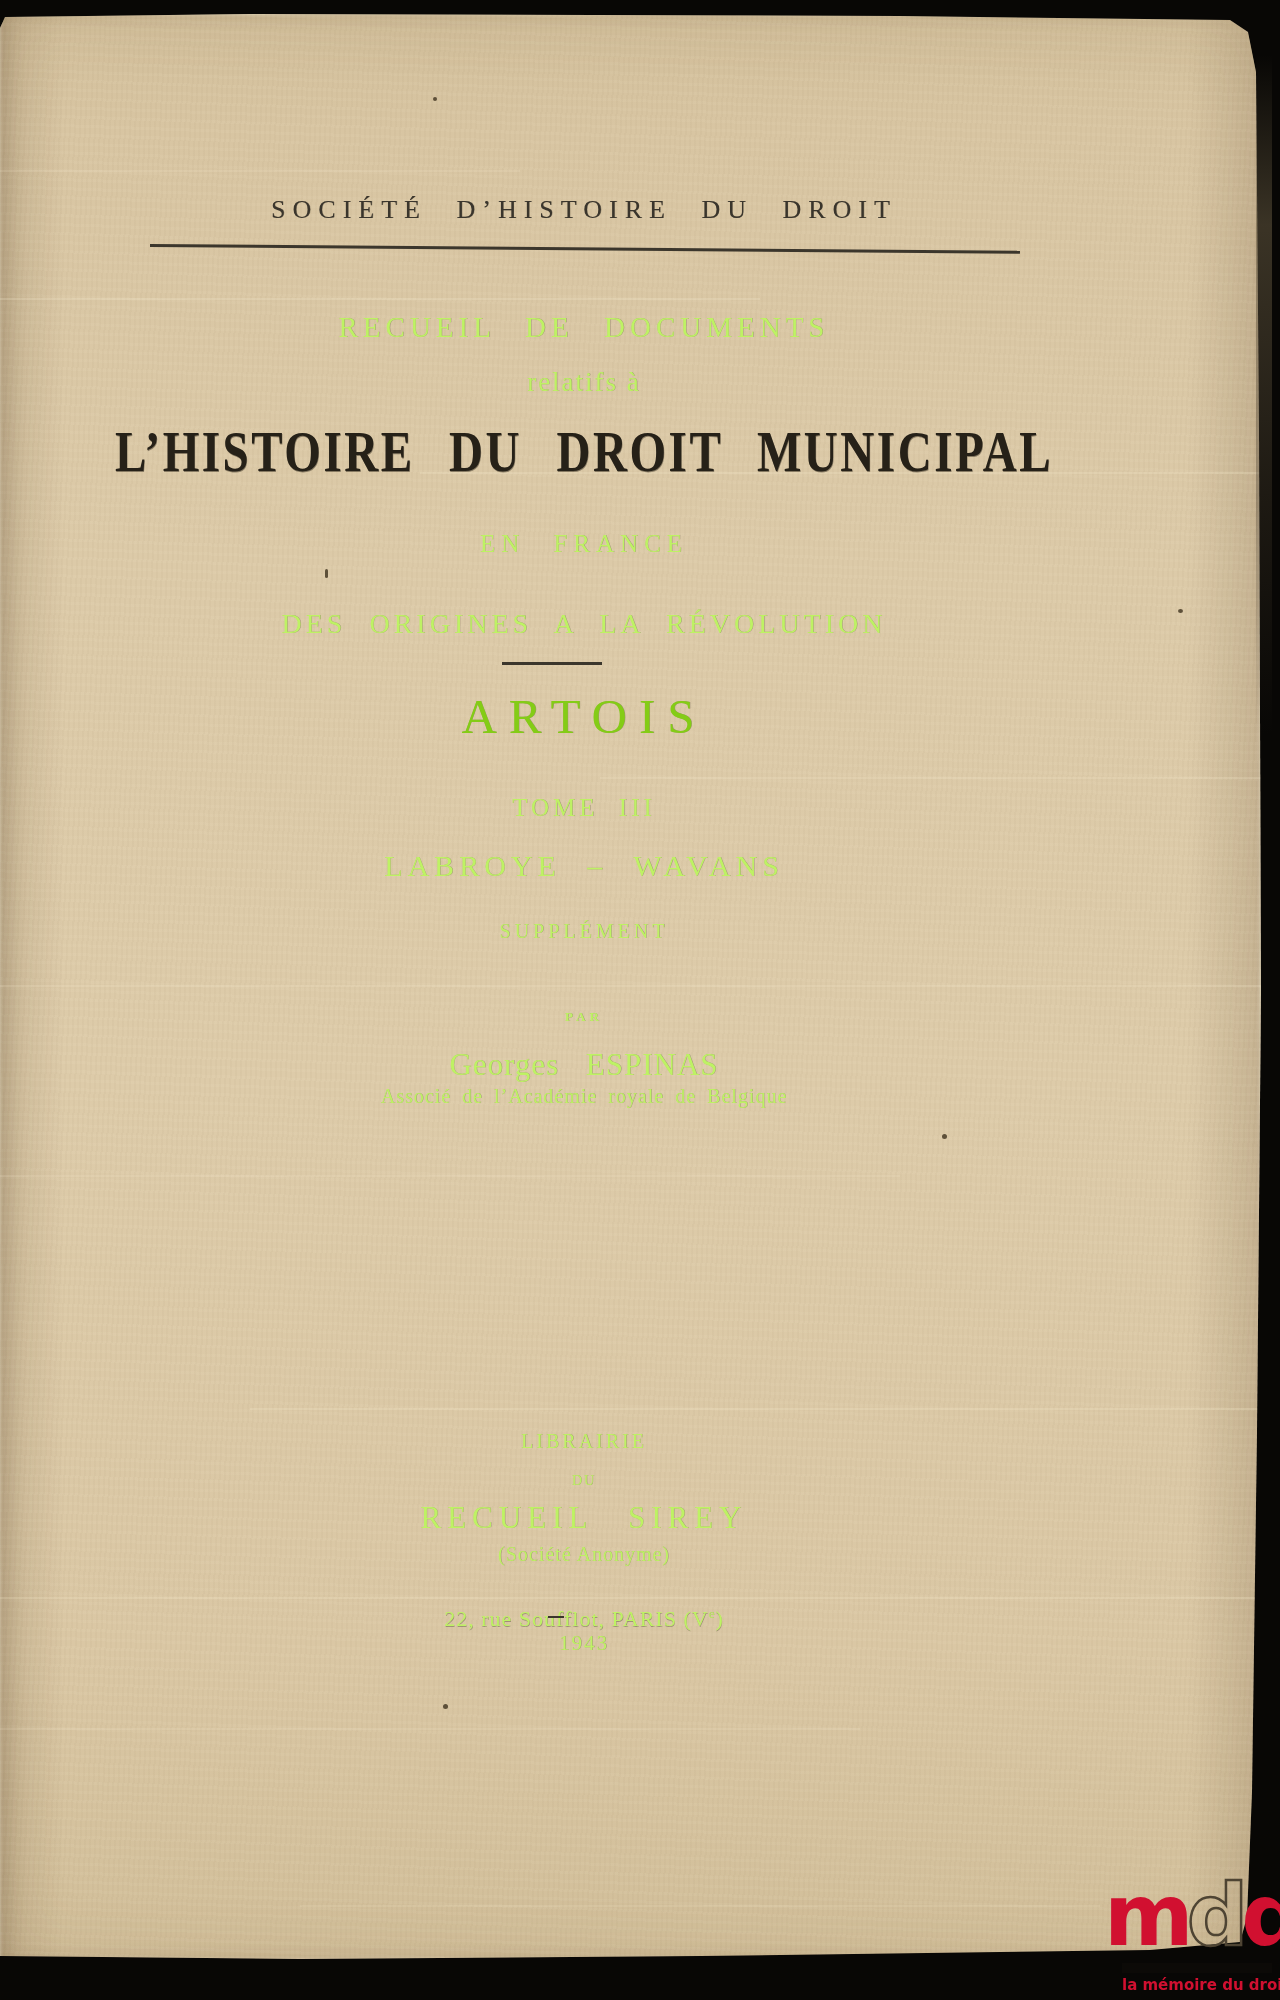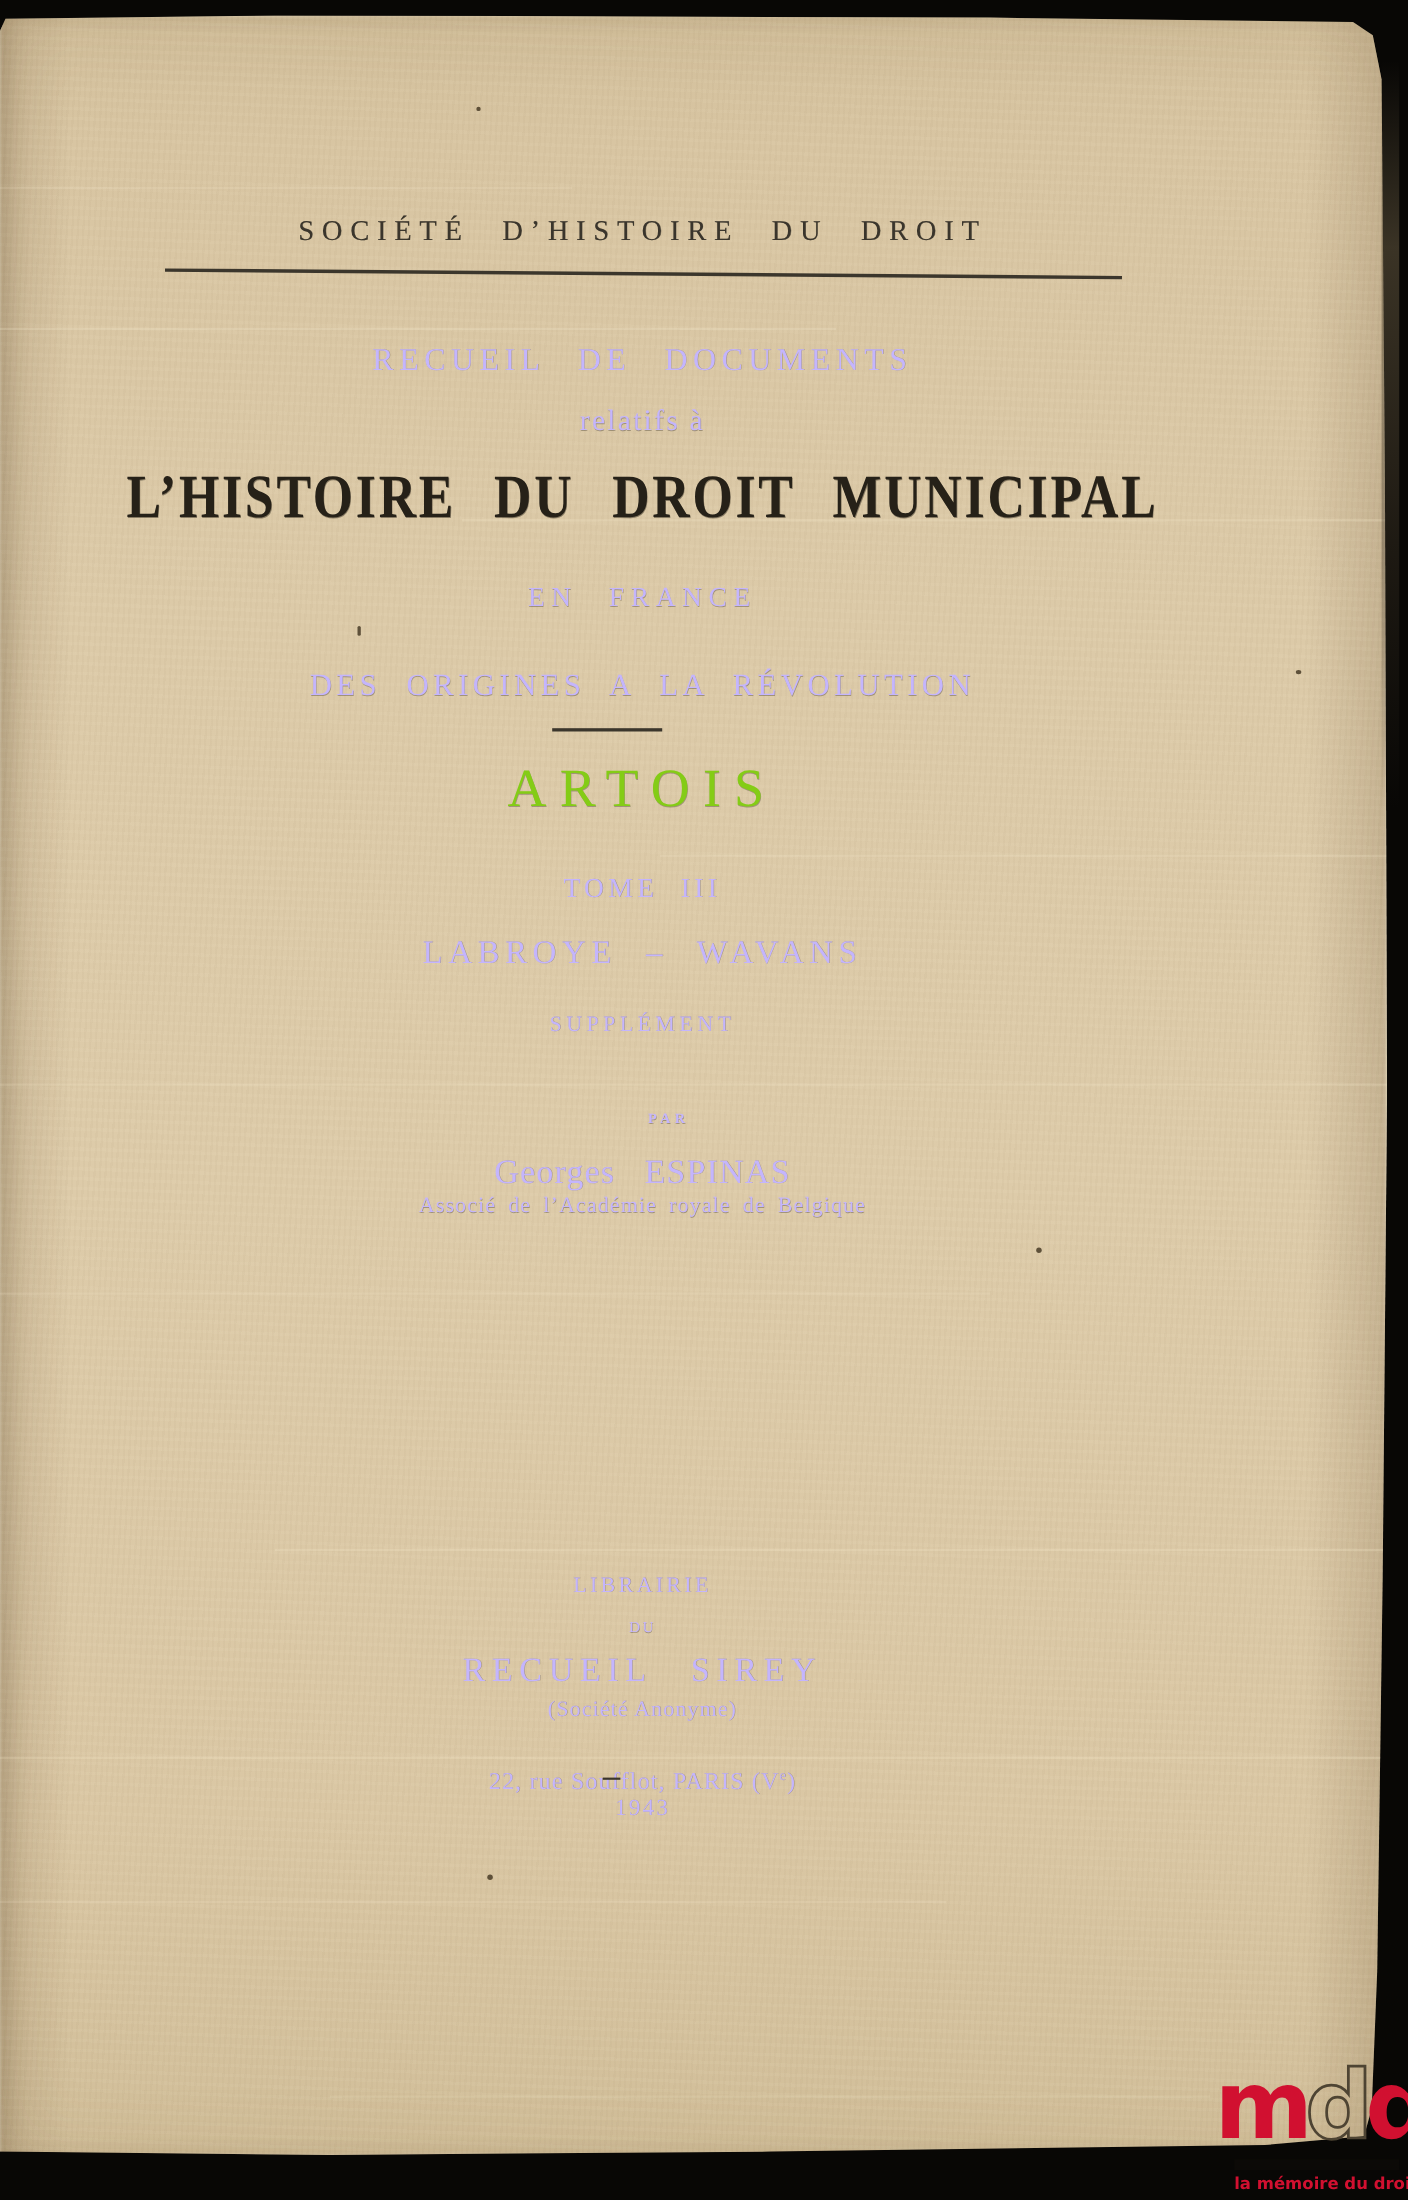--- a/index.html
+++ b/index.html
@@ -33,35 +33,35 @@
   .streak{position:absolute;height:2px;background:rgba(248,238,210,0.45);pointer-events:none;}
   
   .edge-strip{
     position:absolute;left:1256px;top:55px;width:16px;height:680px;
     background:linear-gradient(180deg, rgba(95,85,62,0) 0%, rgba(100,88,64,0.55) 25%, rgba(70,60,44,0.35) 65%, rgba(0,0,0,0) 100%);
   }
   
   .content{position:absolute;left:0;top:0;width:1168px;height:2000px;}
   .line{
     position:absolute;width:100%;text-align:center;line-height:1;
-    color:#c4b5fd;white-space:nowrap;
+    color:#bef264;white-space:nowrap;
     text-shadow:0.4px 0.4px 0 rgba(52,45,35,0.35);
   }
   .society     {top:197px;font-size:26px;letter-spacing:7px;word-spacing:16px;color:#3a352c;}
   .recueil     {top:313px;font-size:29px;letter-spacing:5px;word-spacing:18px;}
   .relatifs    {top:369px;font-size:27px;letter-spacing:2px;}
   .maintitle   {top:424px;font-size:56px;font-weight:bold;letter-spacing:3px;word-spacing:24px;
                 transform:scaleX(0.84);color:#262118;text-shadow:0.6px 0.6px 0 rgba(35,28,18,0.45);}
   .enfrance    {top:531px;font-size:25px;letter-spacing:6px;word-spacing:16px;}
   .desorigines {top:610px;font-size:28px;letter-spacing:4px;word-spacing:12px;}
   .artois      {top:692px;font-size:49px;font-weight:normal;letter-spacing:12px;color:#84cc16;}
   .tome        {top:795px;font-size:25px;letter-spacing:4px;word-spacing:10px;}
   .labroye     {top:851px;font-size:30px;letter-spacing:5px;word-spacing:14px;}
   .supplement  {top:921px;font-size:20px;letter-spacing:4px;}
-  .par         {top:1010px;font-size:13px;font-weight:bold;letter-spacing:4px;padding-left:24px;}
+  .par         {top:1010px;font-size:13px;font-weight:bold;letter-spacing:4px;}
   .author      {top:1049px;font-size:31px;letter-spacing:1px;word-spacing:18px;}
   .affil       {top:1086px;font-size:20px;letter-spacing:1px;word-spacing:5px;}
   .librairie   {top:1431px;font-size:20px;letter-spacing:3px;}
   .du          {top:1474px;font-size:14px;letter-spacing:2px;}
   .sirey       {top:1502px;font-size:31px;letter-spacing:6px;word-spacing:22px;}
   .soc-anonyme {top:1544px;font-size:20px;letter-spacing:1px;}
   .address     {top:1575px;font-size:22px;letter-spacing:1px;margin-top:32px;}
   .address sup {font-size:13px;}
   .year        {top:1633px;font-size:21px;letter-spacing:2px;}
   

